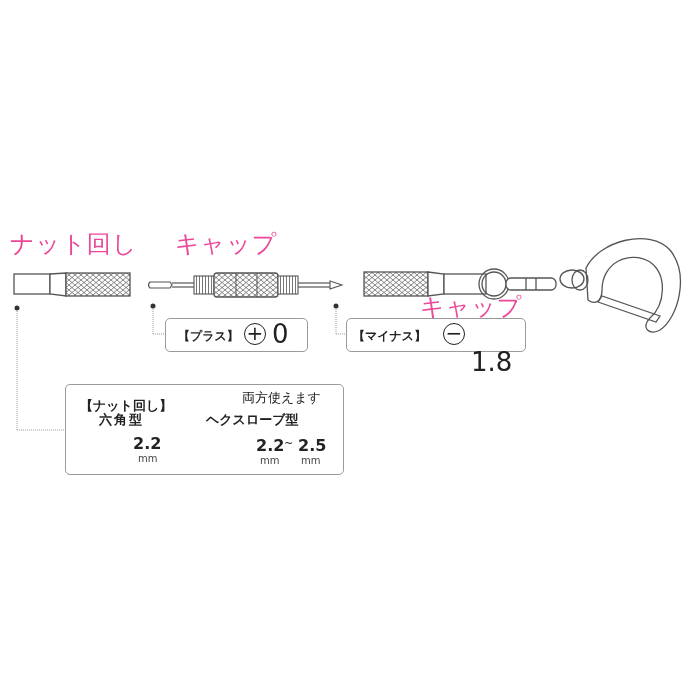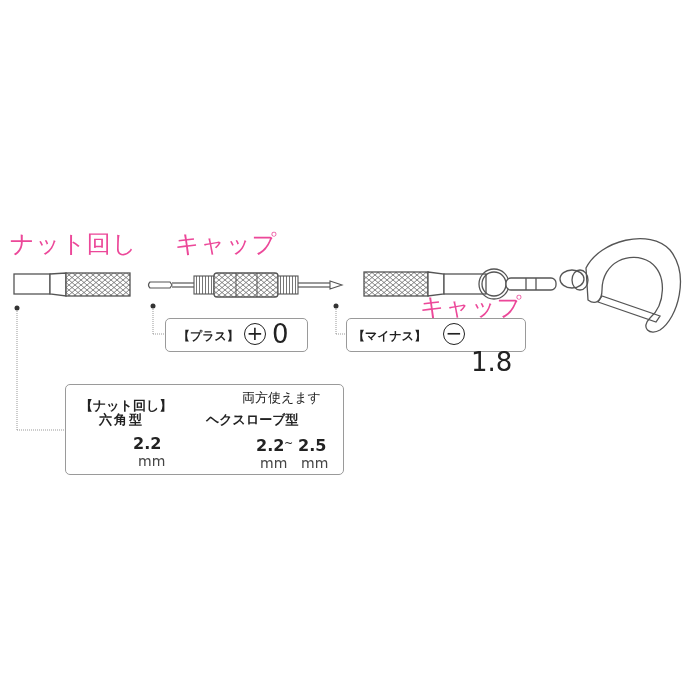--- a/index.html
+++ b/index.html
@@ -4,21 +4,21 @@
 <style>
   html, body { margin:0; padding:0; background:#ffffff; }
   body { width:700px; height:700px; position:relative; overflow:hidden;
          font-family:"DejaVu Sans", sans-serif; color:#222; }
   .abs { position:absolute; }
   .title { font-size:24px; color:#ec4899; white-space:nowrap; letter-spacing:1px; }
   .box { border:1.5px solid #9a9a9a; border-radius:5px; background:#fff; }
   .small-bold { font-weight:bold; font-size:13px; white-space:nowrap; }
   .lbl { font-size:12px; font-weight:bold; white-space:nowrap; }
   .bignum { font-size:26px; white-space:nowrap; }
-  .mm { font-size:14px; color:#444; }
+  .mm { font-size:10px; color:#444; }
   .num { font-size:16px; font-weight:bold; white-space:nowrap; }
   svg { position:absolute; left:0; top:0; }
 </style>
 </head>
 <body>
 
 <svg width="700" height="700">
   <defs>
     <pattern id="knurl" width="6" height="5" patternUnits="userSpaceOnUse">
       <rect width="6" height="5" fill="#fff"></rect>

